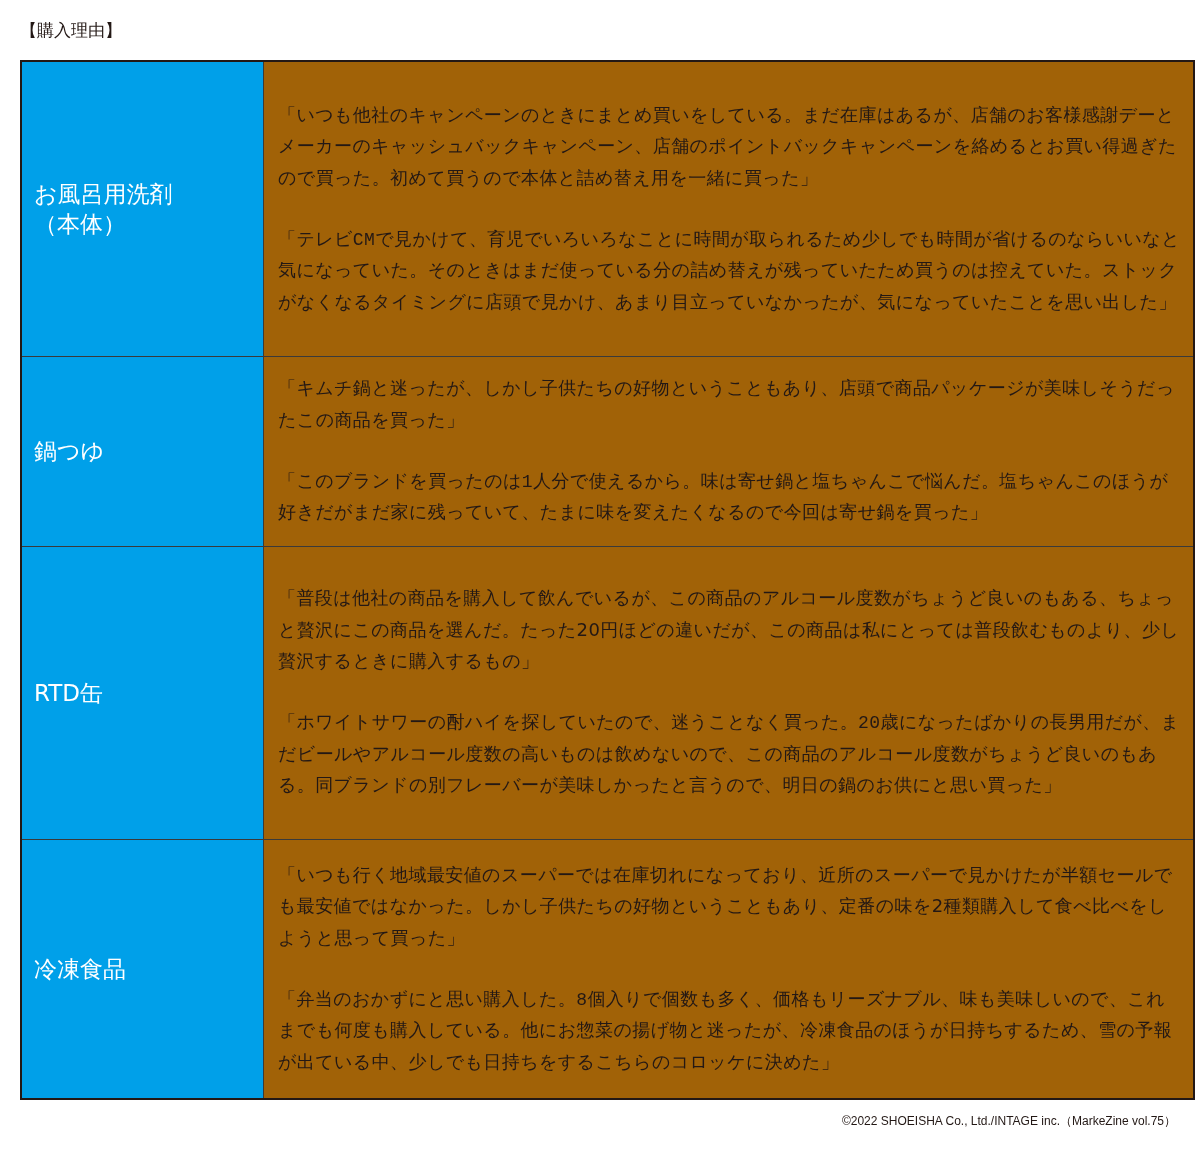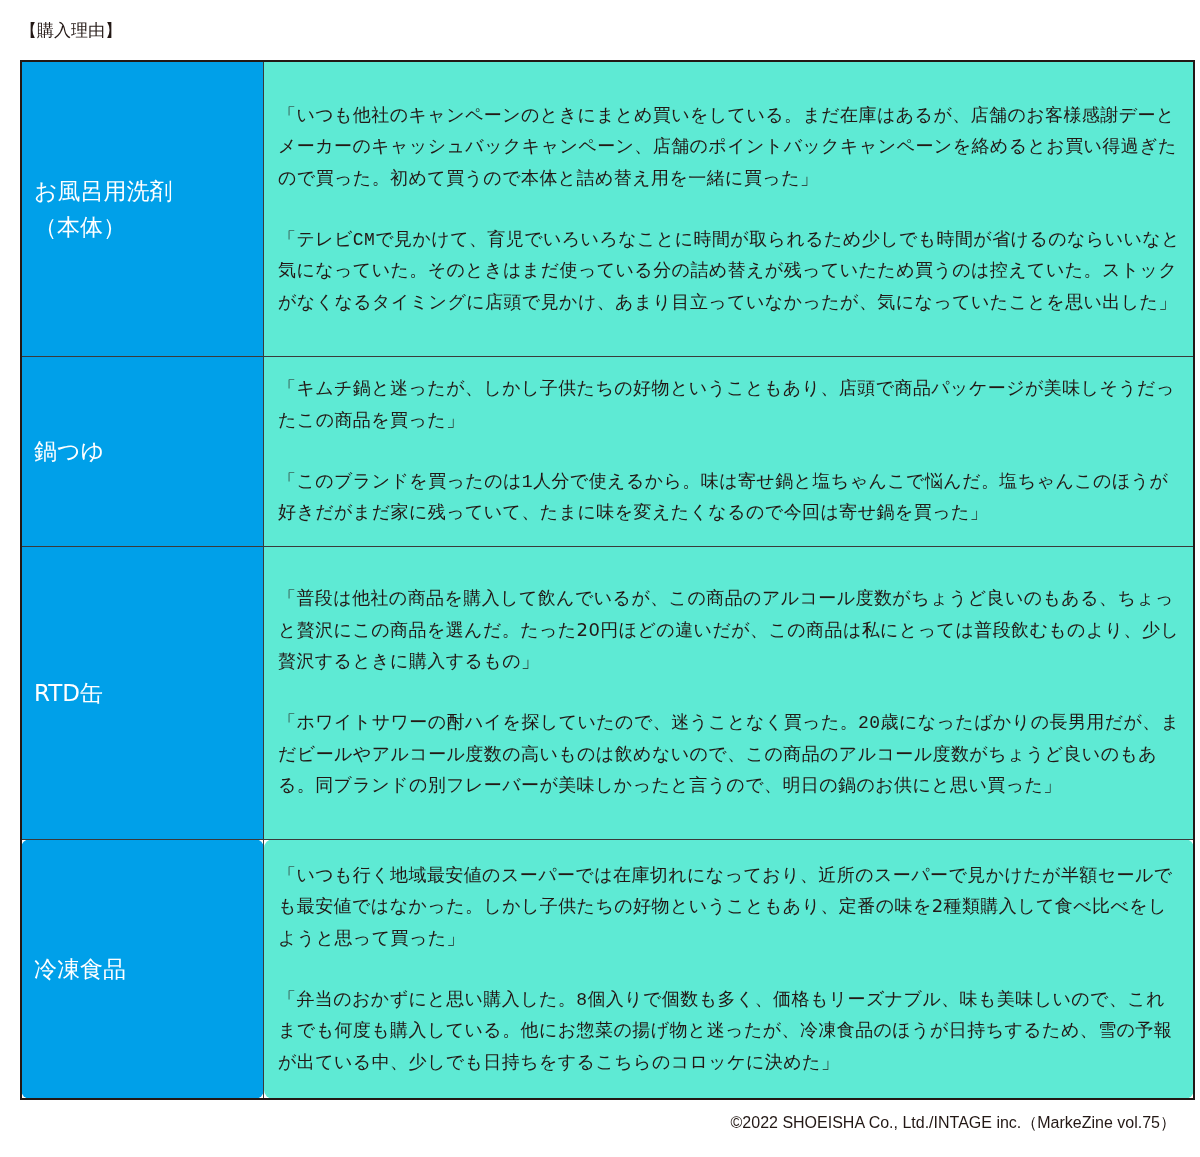--- a/index.html
+++ b/index.html
@@ -39,51 +39,50 @@
     vertical-align: middle;
   }
   .cat-cell {
     width: 229px;
     background: #00a0e9;
     color: #ffffff;
     border-right: 1px solid #3a3a3a;
     border-bottom: 1px solid #3a3a3a;
     padding-left: 12px !important;
     font-size: 23px;
-    line-height: 36px;
+    line-height: 30px;
   }
   .quote-cell {
-    background: #5eead4;
+    background: #a16207;
     border-bottom: 1px solid #3a3a3a;
     padding: 7px 12px 7px 14px !important;
     font-size: 18px;
     line-height: 31.5px;
     letter-spacing: 0.4px;
   }
   .reason-table tr:last-child td {
     border-bottom: none;
-    border-radius: 9px;
   }
   .quote {
     display: block;
   }
   .quote + .quote {
     margin-top: 31.5px;
     font-family: Liberation Mono, monospace;
   }
   .cat-label {
     display: block;
     white-space: pre-line;
   }
   .credit {
     position: absolute;
     right: 24px;
     top: 1113px;
     font-family: "Liberation Sans", sans-serif;
-    font-size: 16px;
+    font-size: 12px;
     color: #231815;
   }
 </style>
 </head>
 <body>
 
 <div class="section-title">【購入理由】</div>
 
 <table class="reason-table">
   <tbody>

